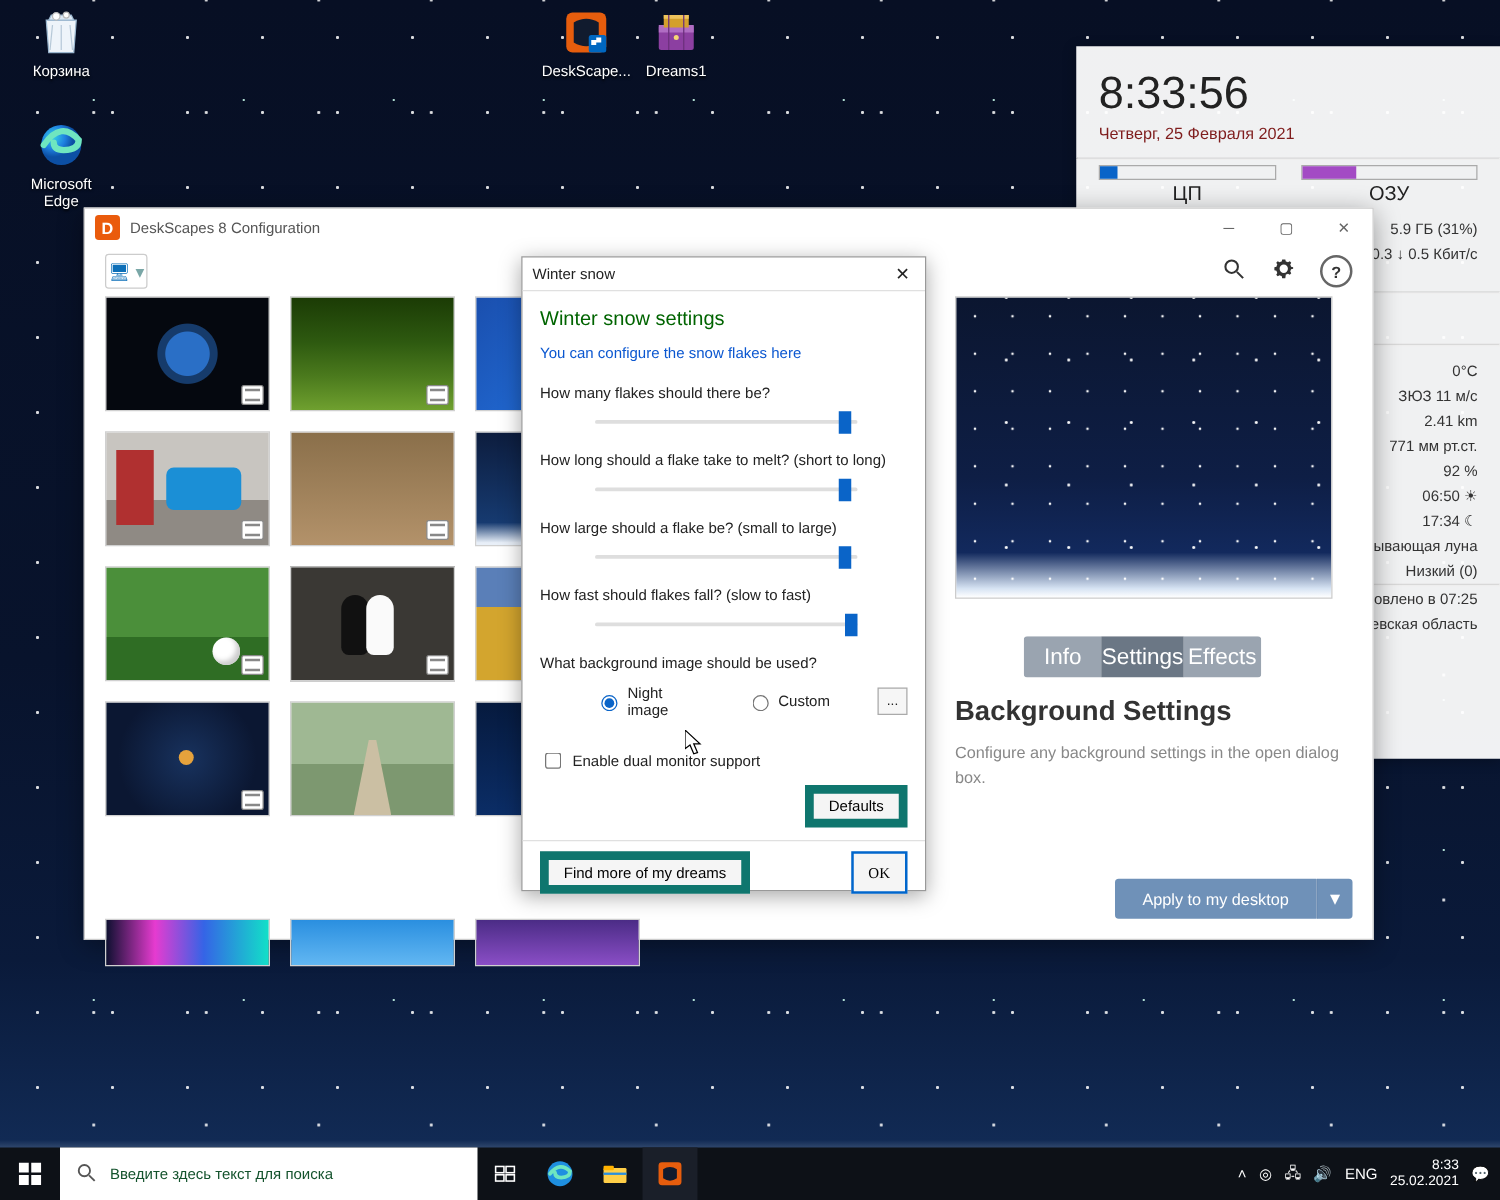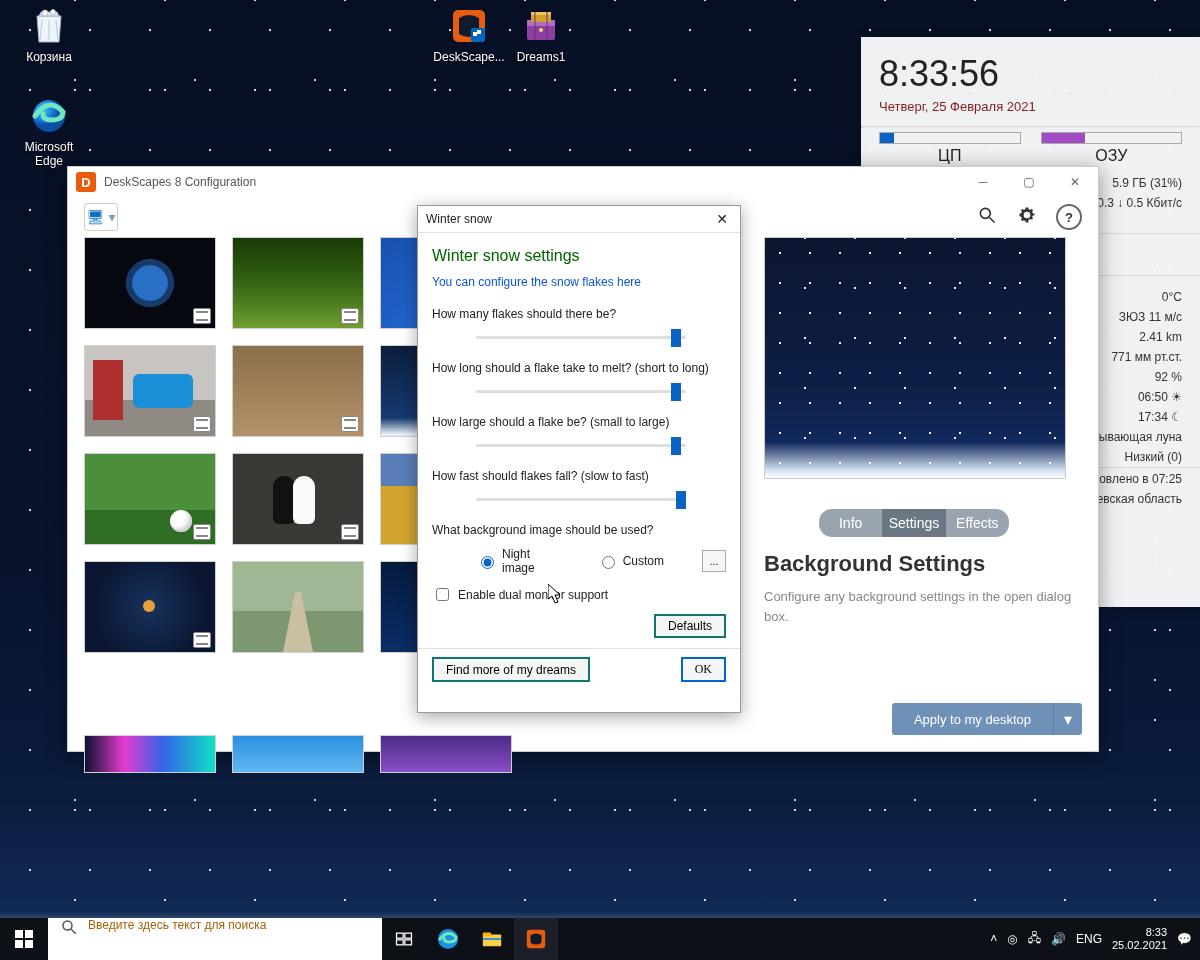--- a/index.html
+++ b/index.html
@@ -58,48 +58,48 @@
   }
   .preview::before {
     content:""; position:absolute; inset:0;
     background-image:
       radial-gradient(circle, #fff 1px, transparent 1.3px),
       radial-gradient(circle, #fff 1px, transparent 1.3px);
     background-size: 30px 30px, 50px 50px;
     background-position: 0 0, 15px 25px;
     opacity:.95;
   }
-  .tabbar { margin:30px 0 14px 0; display:flex; width:190px; margin-left:55px; border-radius:13px; overflow:hidden; font-size:14px; }
+  .tabbar { margin:30px 0 14px 0; display:flex; width:190px; margin-left:55px; border-radius:3px; overflow:hidden; font-size:18px; }
   .tabbar > div { flex:1; text-align:center; padding:6px 0; background:#9aa4b0; color:#fff; }
   .tabbar > div.active { background:#6b7785; }
   .settings-title { font-size:22px; color:#333; font-weight:700; }
   .settings-sub { font-size:13px; color:#888; margin-top:10px; line-height:1.5; }
 
   .apply-btn { position:absolute; right:0; bottom:0; height:32px; display:flex; align-items:stretch; }
   .apply-btn .main { background:#6f91b8; color:#fff; padding:0 22px; display:flex; align-items:center; font-size:13px; border-radius:3px 0 0 3px; }
   .apply-btn .dd { background:#6f91b8; color:#fff; width:28px; display:flex; align-items:center; justify-content:center; border-left:1px solid #5d7fa6; border-radius:0 3px 3px 0; }
 
   
   .dialog { position:absolute; left:417px; top:205px; width:322px; height:506px; background:#fff; border:1px solid #999; box-shadow:0 4px 16px rgba(0,0,0,.35); font-size:12px; color:#222;}
   .dlg-title { height:26px; display:flex; align-items:center; padding:0 8px; border-bottom:1px solid #e0e0e0; font-size:12px; }
   .dlg-title .x { margin-left:auto; font-size:14px; padding:0 4px; cursor:default; }
   .dlg-body { padding:14px 14px 0 14px; }
   .dlg-body h2 { margin:0 0 10px 0; font-size:16px; font-weight:400; color:#006400; }
   .dlg-body .link { color:#0b57d0; margin-bottom:18px; display:block; }
   .q { font-size:12px; margin-top:4px; }
   .slider { height:26px; margin:4px 0 10px 44px; position:relative; width:210px; }
   .slider .track { position:absolute; left:0; right:0; top:11px; height:3px; background:#dedede; border-radius:2px; }
   .slider .thumb-h { position:absolute; top:4px; width:10px; height:18px; background:#0a64c8; }
-  .radio-row { display:flex; align-items:center; gap:38px; margin:10px 0 10px 44px; }
+  .radio-row { display:flex; align-items:center; gap:38px; margin:10px 0 24px 44px; }
   .radio { display:flex; align-items:center; gap:5px; }
   .radio input { accent-color:#0a64c8; }
   .browse { width:24px; height:20px; border:1px solid #aaa; background:#f6f6f6; font-size:11px; display:flex; align-items:center; justify-content:center; margin-left:auto; }
   .chk { display:flex; align-items:center; gap:6px; margin-top:6px; }
   .dlg-btns { padding:10px 14px; display:flex; justify-content:flex-end; gap:10px; }
-  .dlg-btns button, .dlg-foot button { font-size:12px; padding:3px 12px; border:2px solid #0f766e; background:#f5f5f5; }
+  .dlg-btns button, .dlg-foot button { font-size:12px; padding:3px 12px; border:7px solid #0f766e; background:#f5f5f5; }
   .dlg-btn.def { border:2px solid #0066cc;font-family:Liberation Serif, serif; }
   .dlg-foot { border-top:1px solid #e0e0e0; padding:8px 14px; display:flex; justify-content:space-between; }
   .cursor { position:absolute; width:14px; height:20px; pointer-events:none; }
 
   
   .side-panel { position:absolute; left:861px; top:37px; width:339px; height:570px; background:rgba(255,255,255,0.94); color:#222; font-size:13px; box-shadow:0 2px 10px rgba(0,0,0,.3); }
   .sp-clock { font-size:36px; padding:16px 18px 0 18px; }
   .sp-date { color:#7f1d1d; padding:4px 18px 12px 18px; }
   .sp-sep { border-top:1px solid #d8d8d8; margin:0; }
   .sp-row { display:flex; justify-content:space-between; padding:3px 18px; font-size:12px; color:#333; }
@@ -107,21 +107,21 @@
   .meter-row { display:flex; gap:20px; padding:4px 18px 8px; }
   .meter { flex:1; }
   .meter .bar { height:10px; border:1px solid #aaa; margin-bottom:3px; position:relative; }
   .meter .fill { position:absolute; left:0; top:0; bottom:0; background:#0a64c8; }
   .meter .title { text-align:center; font-size:16px; }
 
   
   .taskbar { position:absolute; left:0; bottom:0; width:100%; height:42px; background:#0d1117; display:flex; align-items:center; color:#fff; font-size:12px; }
   .start { width:48px; height:42px; display:flex; align-items:center; justify-content:center; }
   .start svg { width:18px; height:18px; }
-  .search { flex:0 0 310px; height:42px; background:#fff; color:#a16207; display:flex; align-items:flex-start; padding:0 12px; gap:10px; }
+  .search { flex:0 0 310px; height:42px; background:#fff; color:#14532d; display:flex; align-items:center; padding:0 12px; gap:10px; }
   .tb-ico { width:44px; height:42px; display:flex; align-items:center; justify-content:center; }
   .tray { margin-left:auto; display:flex; align-items:center; height:42px; padding:0 8px; gap:10px; }
   .tray .clk { text-align:right; line-height:1.15; font-size:11px; }
 </style>
 </head>
 <body>
 
 <div class="snow-bg"></div>
 
 <div class="desktop-icon" style="left:10px; top:6px;">

